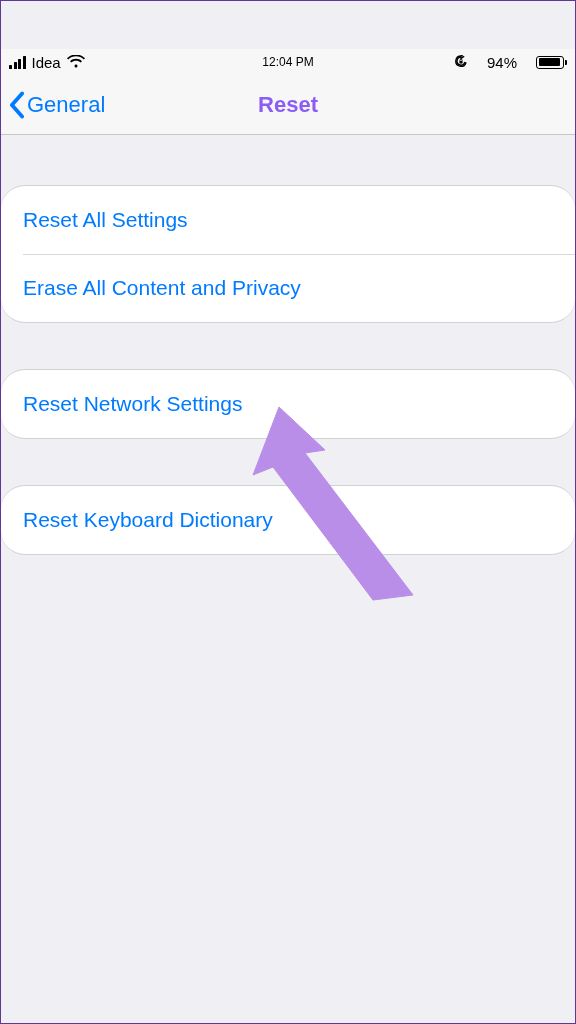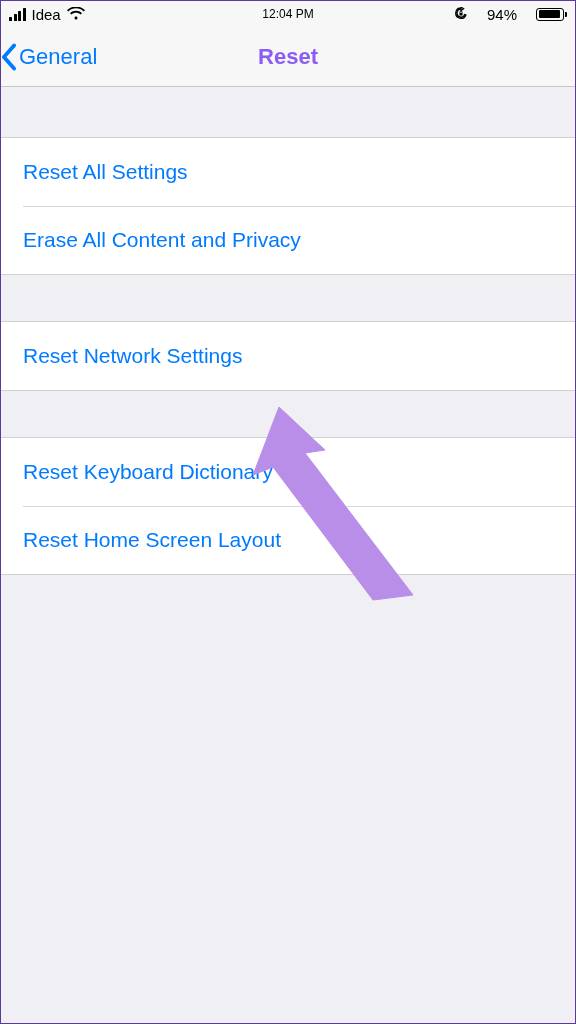--- a/index.html
+++ b/index.html
@@ -20,20 +20,21 @@
     .status-bar {
       height: 26px;
       display: flex;
       align-items: center;
       justify-content: space-between;
       padding: 0 8px;
       font-size: 15px;
       font-weight: 500;
       color: #000;
       background: #f7f7f8;
+      margin-top: 48px;
     }
     .status-left {
       display: flex;
       align-items: center;
       gap: 6px;
     }
     .signal-bars {
       display: flex;
       align-items: flex-end;
       gap: 1.5px;
@@ -92,21 +93,21 @@
       background: #000;
       border-radius: 0 1px 1px 0;
     }
     .nav-bar {
       height: 60px;
       display: flex;
       align-items: center;
       position: relative;
       background: #f7f7f8;
       border-bottom: 1px solid #c6c6c9;
-      padding: 0 0;
+      padding: 0 8px;
     }
     .back-button {
       display: flex;
       align-items: center;
       color: #007aff;
       font-size: 22px;
       gap: 2px;
     }
     .back-chevron {
       width: 16px;
@@ -124,20 +125,21 @@
       height: 50px;
       background: #efeff4;
     }
     .spacer.small {
       height: 46px;
     }
     .group {
       background: #fff;
       border-top: 1px solid #d1d1d4;
       border-bottom: 1px solid #d1d1d4;
+      border-radius: 24px;
     }
     .row {
       min-height: 68px;
       display: flex;
       align-items: center;
       padding: 0 22px;
       color: #007aff;
       font-size: 21px;
       position: relative;
     }
@@ -217,22 +219,19 @@
   <div class="row">
     <span>Reset Network Settings</span>
   </div>
 </div>
 
 <div class="spacer small"></div>
 <div class="group">
   <div class="row">
     <span>Reset Keyboard Dictionary</span>
   </div>
-  <div class="row">
-    <span>Reset Home Screen Layout</span>
-  </div>
 </div>
 
 <svg class="annotation-arrow" viewBox="0 0 210 210">
   <g fill="#b98ee8" stroke="#b98ee8">
     <polygon points="46,12 92,55 72,58 180,200 140,205 40,72 20,80"></polygon>
   </g>
 </svg>
 
 </body></html>

